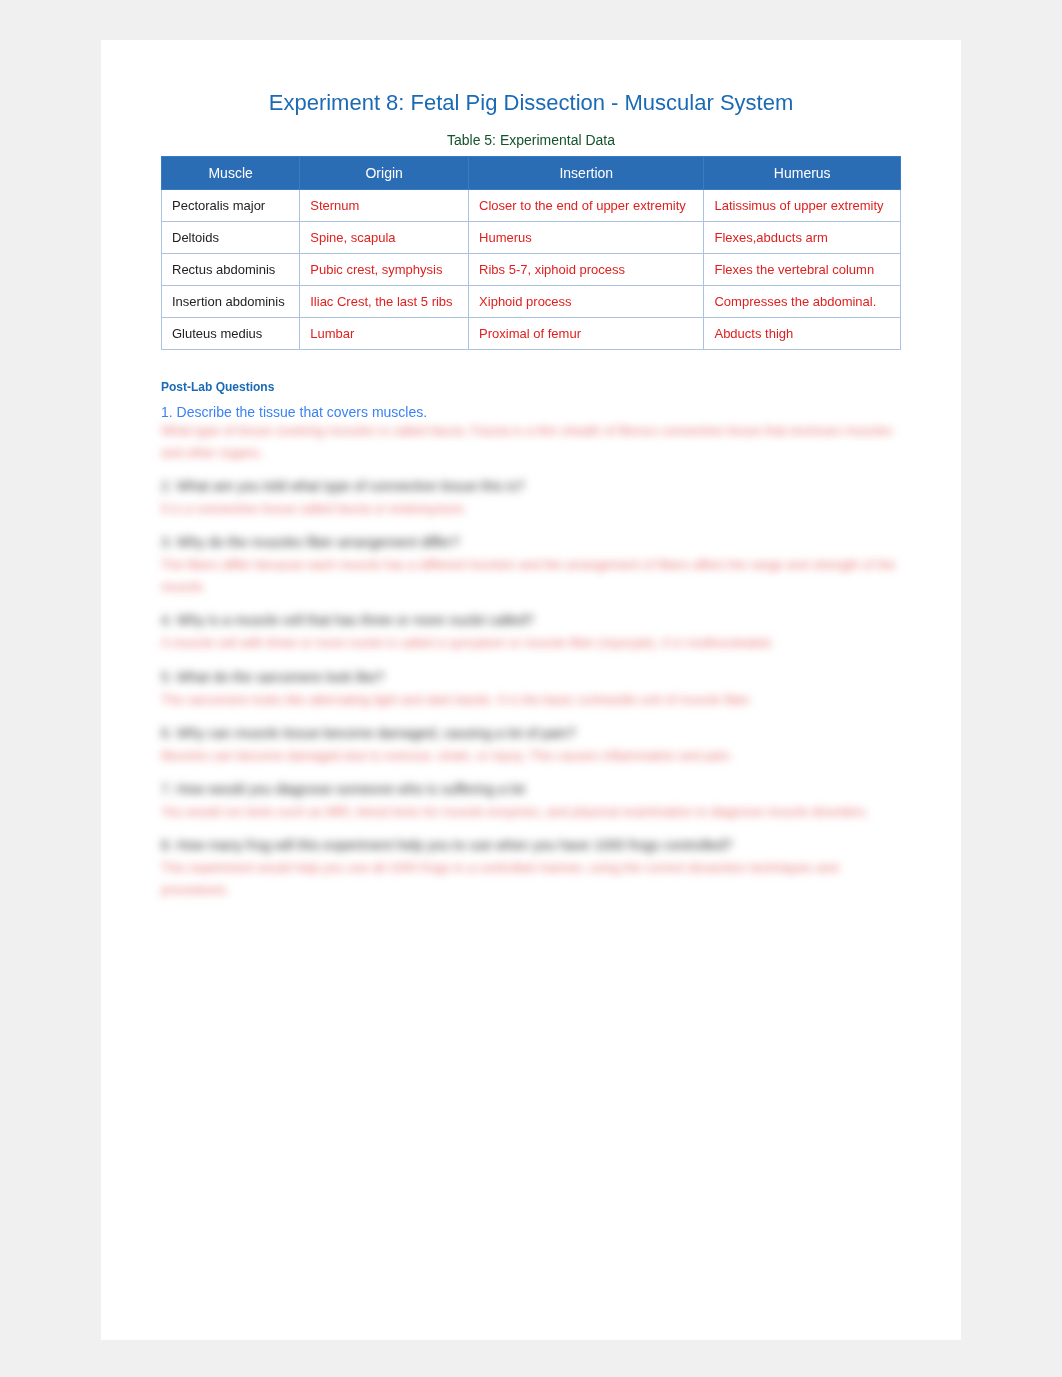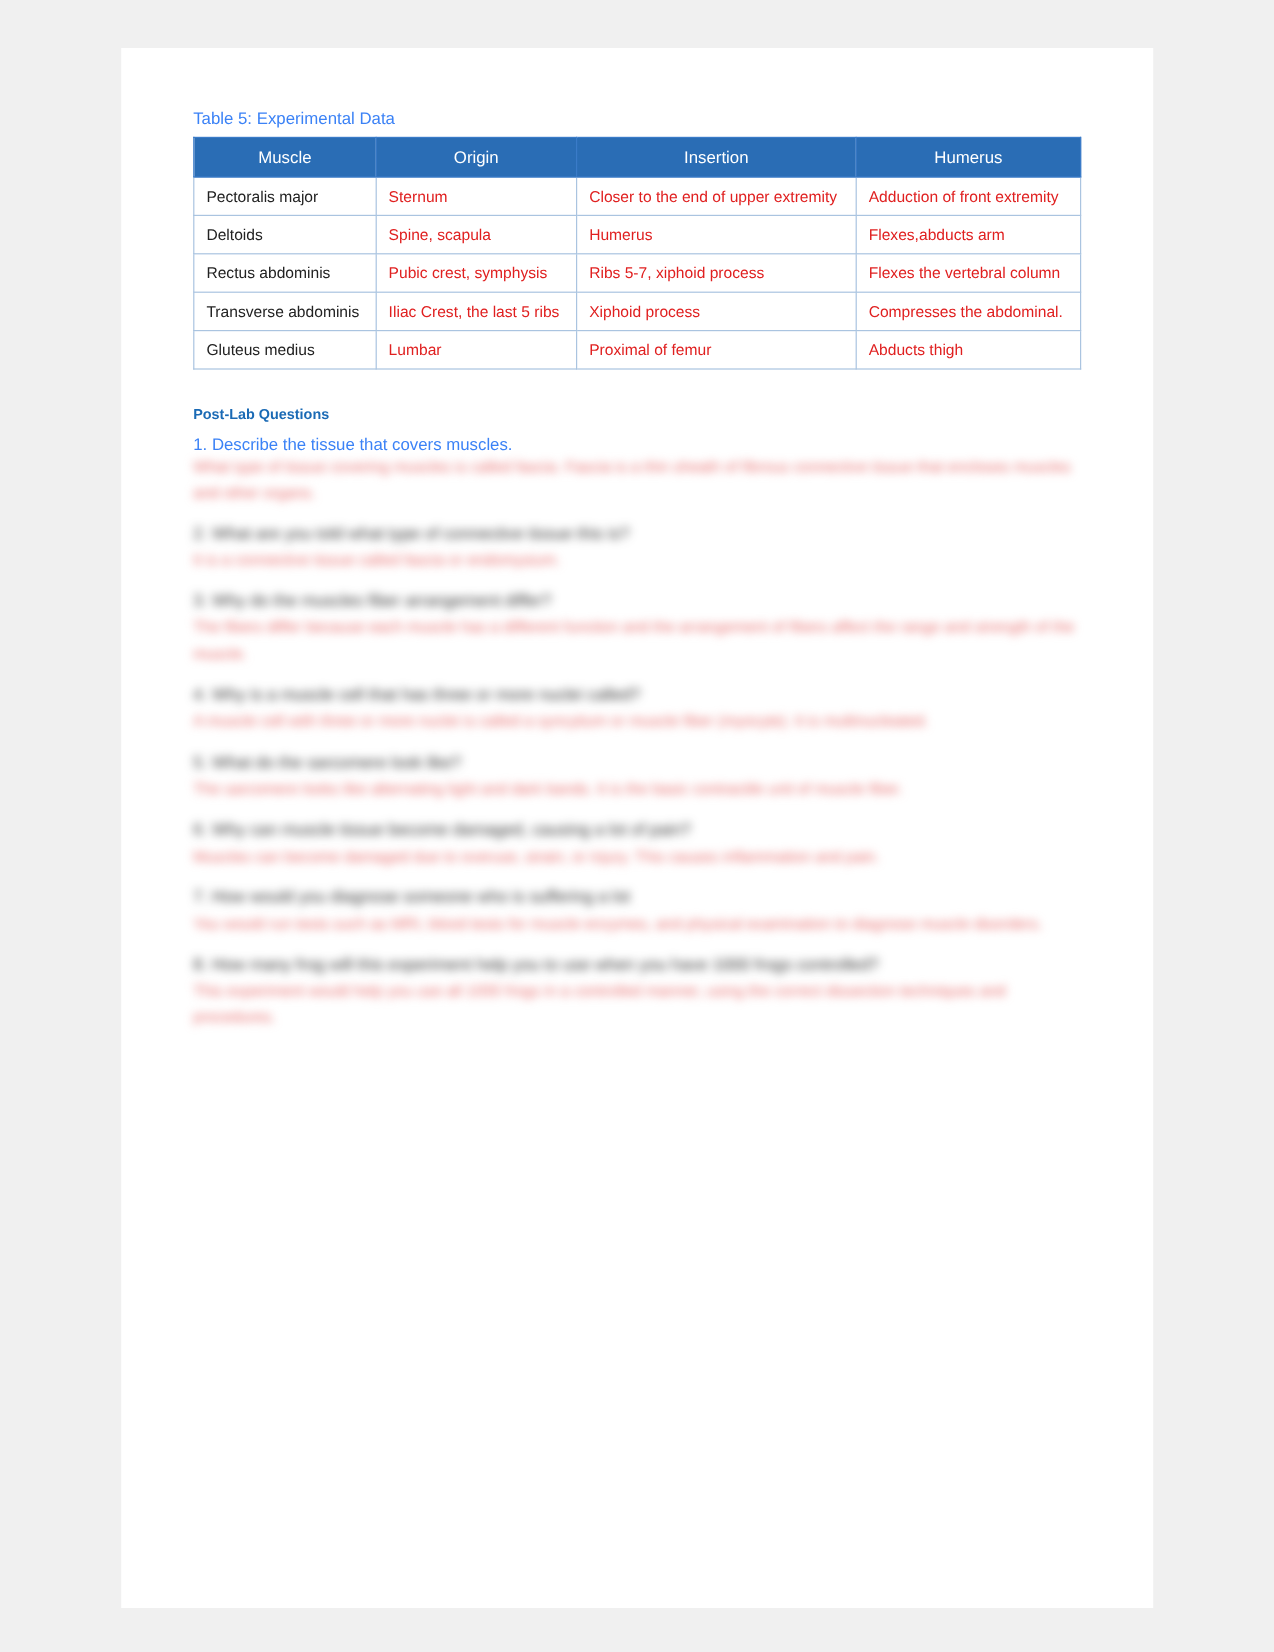--- a/index.html
+++ b/index.html
@@ -18,22 +18,23 @@
       min-height: 1300px;
     }
     .main-title {
       color: #1a6ab5;
       font-size: 22px;
       font-weight: normal;
       margin-bottom: 16px;
       text-align: center;
     }
     .table-title {
+      text-align: center;
       font-size: 14px;
-      color: #3b82f6;
+      color: #14532d;
       margin-bottom: 8px;
     }
     .data-table {
       width: 100%;
       border-collapse: collapse;
       border: 1px solid #3a7bc8;
       margin-bottom: 30px;
     }
     .data-table thead tr {
       background: #2a6db5;
@@ -82,53 +83,54 @@
       color: #333;
       font-size: 14px;
       margin-bottom: 4px;
     }
   </style>
 </head>
 <body>
 
 <div class="page-container">
 
+  <h1 class="main-title">Experiment 8: Fetal Pig Dissection - Muscular System</h1>
 
   <p class="table-title">Table 5: Experimental Data</p>
 
   <table class="data-table">
     <thead>
       <tr>
         <th>Muscle</th>
         <th>Origin</th>
         <th>Insertion</th>
         <th>Humerus</th>
       </tr>
     </thead>
     <tbody id="table-body">
     <tr>
           <td class="td-muscle">Pectoralis major</td>
           <td class="td-data">Sternum</td>
           <td class="td-data">Closer to the end of upper extremity</td>
-          <td class="td-data">Adduction of front extremity</td>
+          <td class="td-data">Latissimus of upper extremity</td>
         </tr>
         <tr>
           <td class="td-muscle">Deltoids</td>
           <td class="td-data">Spine, scapula</td>
           <td class="td-data">Humerus</td>
           <td class="td-data">Flexes,abducts arm</td>
         </tr>
         <tr>
           <td class="td-muscle">Rectus abdominis</td>
           <td class="td-data">Pubic crest, symphysis</td>
           <td class="td-data">Ribs 5-7, xiphoid process</td>
           <td class="td-data">Flexes the vertebral column</td>
         </tr>
         <tr>
-          <td class="td-muscle">Transverse abdominis</td>
+          <td class="td-muscle">Insertion abdominis</td>
           <td class="td-data">Iliac Crest, the last 5 ribs</td>
           <td class="td-data">Xiphoid process</td>
           <td class="td-data">Compresses the abdominal.</td>
         </tr>
         <tr>
           <td class="td-muscle">Gluteus medius</td>
           <td class="td-data">Lumbar</td>
           <td class="td-data">Proximal of femur</td>
           <td class="td-data">Abducts thigh</td>
         </tr>

